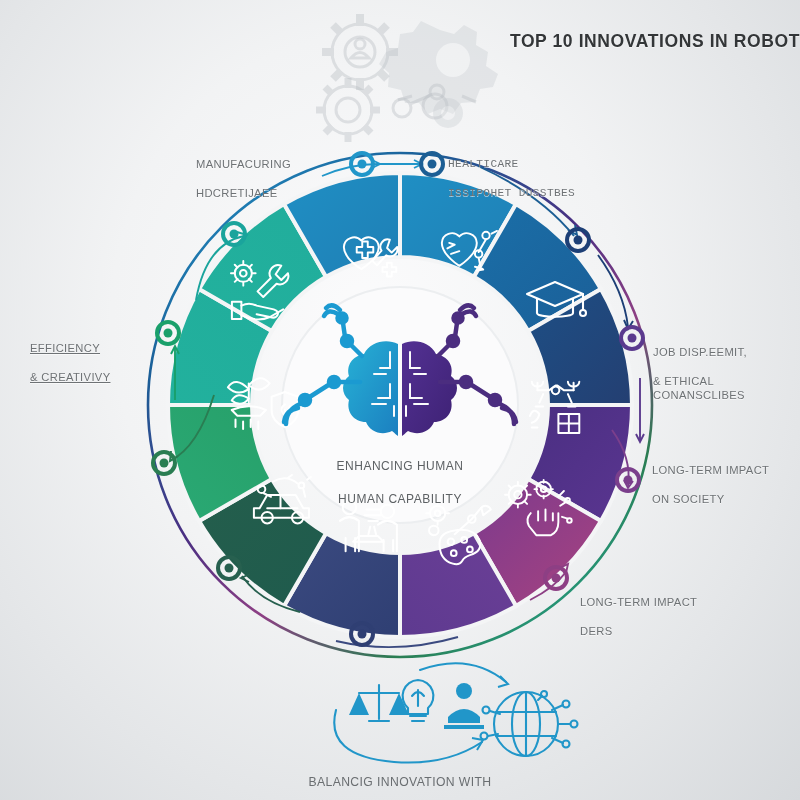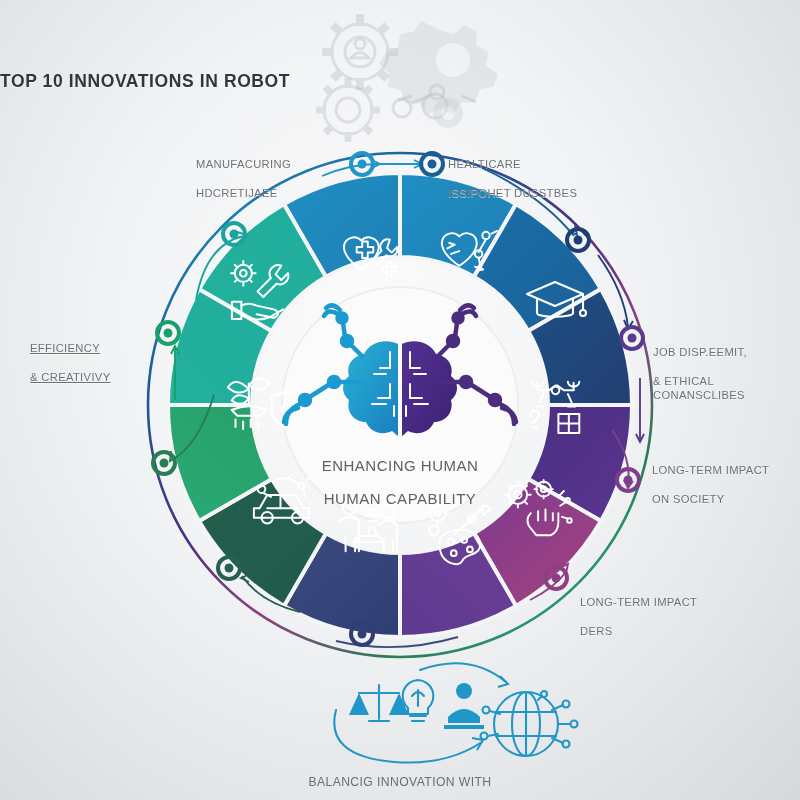--- a/index.html
+++ b/index.html
@@ -9,40 +9,39 @@
     background:radial-gradient(ellipse at 46% 40%, #fbfbfc 0%, #f2f3f4 42%, #e4e6e8 72%, #d6d9dc 100%);
     position:relative;
   }
   #stage{position:absolute;inset:0;}
   svg.layer{position:absolute;top:0;left:0;width:800px;height:800px;}
   .bgGear{fill:none;stroke:#b9bec3;stroke-width:3;opacity:.40;}
   .bgGearSolid{fill:#c2c7cc;opacity:.32;}
 
   .title{
     position:absolute;left:0;right:0;top:28px;
-    text-align:left;
+    text-align:right;
     font-size:17.5px;font-weight:bold;letter-spacing:.6px;
     color:#333638;line-height:26px;
     text-shadow:0 1px 0 rgba(255,255,255,.55);
-    margin-top:40px;
   }
 
   .lbl{
     position:absolute;
     font-size:11.2px;line-height:14.5px;letter-spacing:.35px;
     color:#6e7275;font-weight:500;
     text-shadow:0 1px 0 rgba(255,255,255,.6);
     white-space:pre-line;
   }
   .lbl.r{}
   .lbl.l{text-align:left;}
 
   .centerTxt{
     position:absolute;left:300px;top:441px;width:200px;
-    text-align:center;font-size:15px;line-height:16.5px;
+    text-align:center;font-size:12px;line-height:16.5px;
     letter-spacing:.5px;color:#5d6164;white-space:pre-line;
   }
   .bottomTxt{
     position:absolute;left:250px;top:758px;width:300px;
     text-align:center;font-size:12.2px;line-height:16px;
     letter-spacing:.4px;color:#6a6e71;white-space:pre-line;
   }
   .seg{stroke:#f4f5f6;stroke-width:4;}
   .ico{fill:none;stroke:#ffffff;stroke-width:2.1;stroke-linecap:round;stroke-linejoin:round;}
   .icoB{fill:none;stroke:#2196c9;stroke-width:2.1;stroke-linecap:round;stroke-linejoin:round;}
@@ -467,21 +466,21 @@
       <path class="icoB" d="M336 710 q-12 46 58 52 q52 4 88 -20" fill="none"></path>
       <path fill="none" stroke="#2196c9" stroke-width="2" d="M472 738 l11 2 -6 10"></path>
     </g>
   </svg>
 
   <div class="lbl r" style="left:196px;top:142px;width:140px;">
     <div>MANUFACURING</div>
     <div>HDCRETIJAEE</div>
   </div>
 
-  <div class="lbl l" style="left:448px;top:142px;width:170px;">
+  <div class="lbl l" style="left:448px;top:142px;width:170px;font-family:Liberation Mono, monospace;">
     <div>HEALTICARE</div>
     <div>ISSIPOHET DUSSTBES</div>
   </div>
 
 
 
   <div class="lbl r" style="left:30px;top:326px;width:118px;text-decoration:underline;">
     <div>EFFICIENCY</div>
     <div>&amp; CREATIVIVY</div>
   </div>

